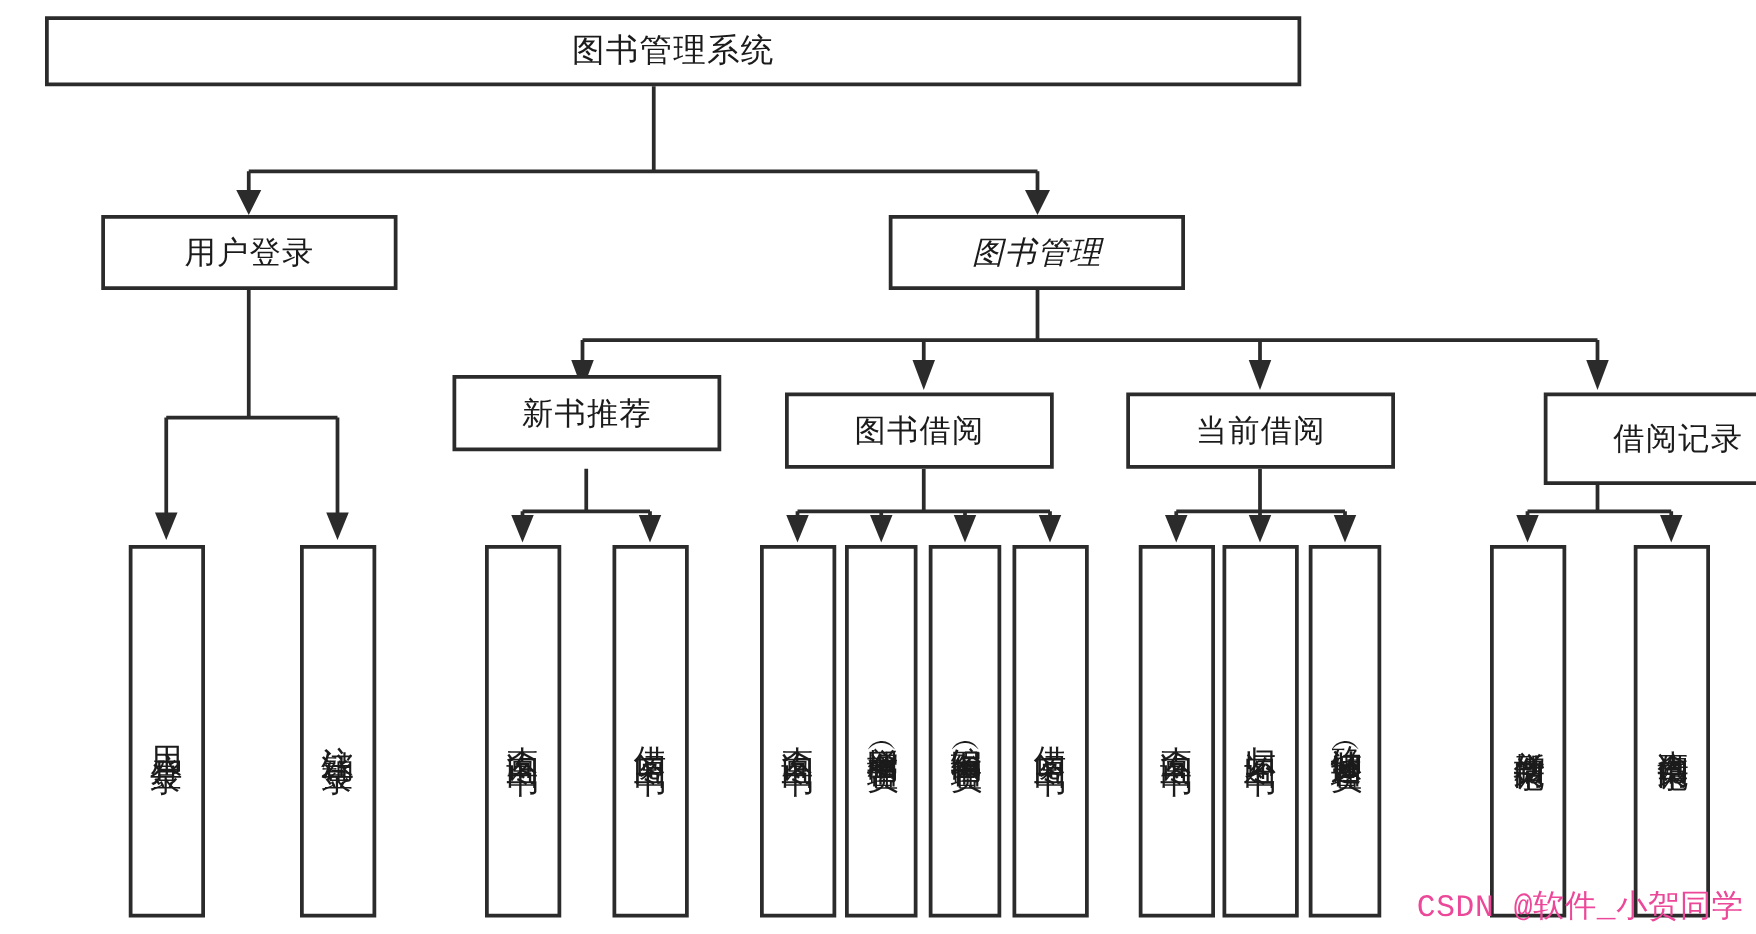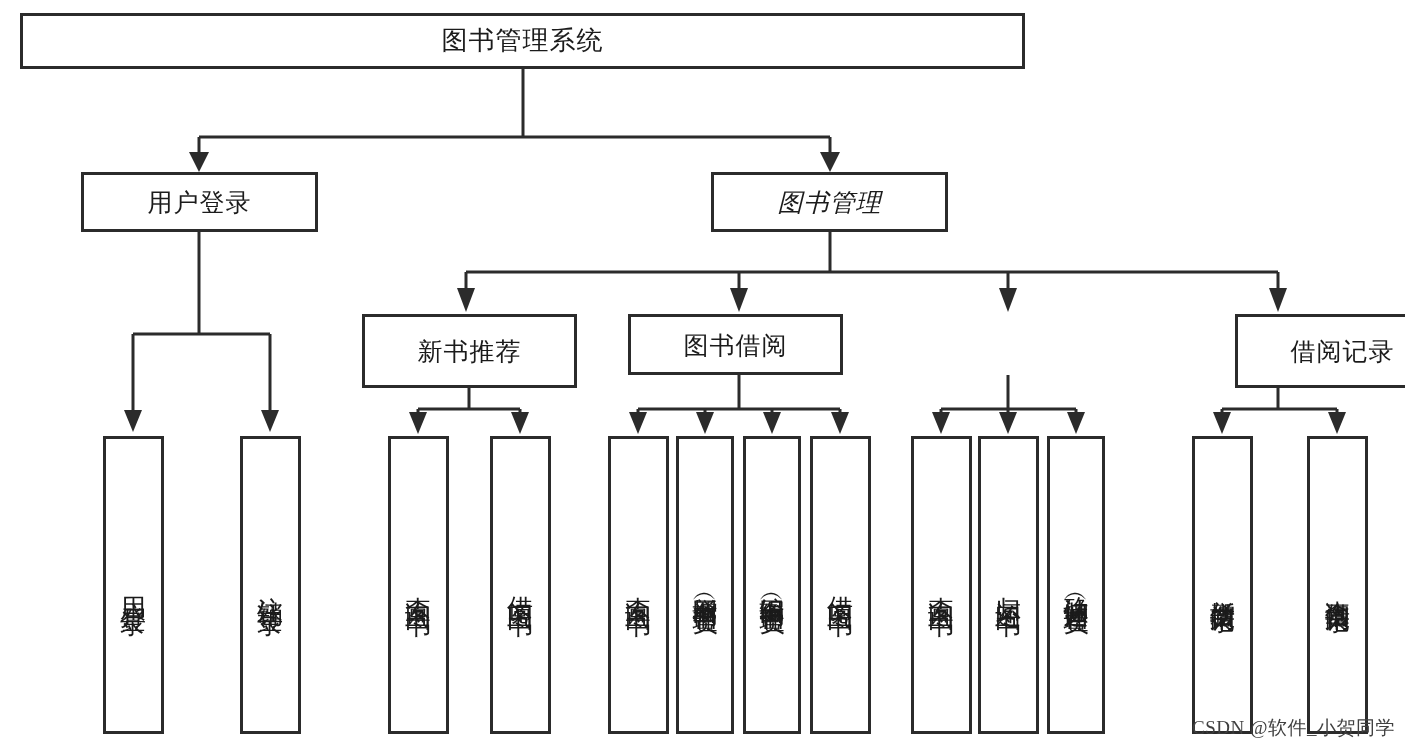--- a/index.html
+++ b/index.html
@@ -78,25 +78,25 @@
   .node.vert.tall .lbl {
     font-size: 25px;
     letter-spacing: 2px;
   }
   
   #watermark {
     position: absolute;
     right: 10px;
     bottom: 6px;
     z-index: 5;
-    font-size: 19px;
-    color: #404040;
+    font-size: 25px;
+    color: #ec4899;
     letter-spacing: 0.5px;
     white-space: nowrap;
-    font-family: Liberation Serif, serif;
+    font-family: Liberation Mono, monospace;
   }
 </style>
 </head>
 <body>
 
 <div id="canvas">
 
   <svg id="wires" viewBox="0 0 1405 747" width="1405" height="747">
 
     <line x1="523" y1="68" x2="523" y2="137"></line>
@@ -154,40 +154,43 @@
     <polygon class="arrowhead" points="1067,412 1085,412 1076,434"></polygon>
 
     <line x1="1278" y1="375" x2="1278" y2="409"></line>
     <line x1="1222" y1="409" x2="1337" y2="409"></line>
     <line x1="1222" y1="409" x2="1222" y2="416"></line>
     <polygon class="arrowhead" points="1213,412 1231,412 1222,434"></polygon>
     <line x1="1337" y1="409" x2="1337" y2="416"></line>
     <polygon class="arrowhead" points="1328,412 1346,412 1337,434"></polygon>
   </svg>
 
-  <div class="node horiz root" style="left:20px; top:13px; width:1005px; height:56px;">
+  <div class="node horiz root" style="left:36px; top:13px; width:1005px; height:56px;">
     <span class="lbl">图书管理系统</span>
   </div>
 
   <div class="node horiz" style="left:81px; top:172px; width:237px; height:60px;">
     <span class="lbl">用户登录</span>
   </div>
 
   <div class="node horiz" style="left:711px; top:172px; width:237px; height:60px;font-style:italic;">
     <span class="lbl">图书管理</span>
   </div>
 
-  <div class="node horiz" style="left:362px; top:314px; width:215px; height:74px;">
+  <div class="node horiz" style="left:362px; top:300px; width:215px; height:61px;">
     <span class="lbl">新书推荐</span>
   </div>
 
   <div class="node horiz" style="left:628px; top:314px; width:215px; height:61px;">
     <span class="lbl">图书借阅</span>
   </div>
 
+  <div class="node horiz" style="left:901px; top:314px; width:215px; height:61px;">
+    <span class="lbl">当前借阅</span>
+  </div>
 
   <div class="node horiz" style="left:1235px; top:314px; width:215px; height:74px;">
     <span class="lbl">借阅记录</span>
   </div>
 
   <div class="node vert" style="left:103px; top:436px; width:61px; height:298px;">
     <span class="lbl">用户登录</span>
   </div>
 
   <div class="node vert" style="left:240px; top:436px; width:61px; height:298px;">

